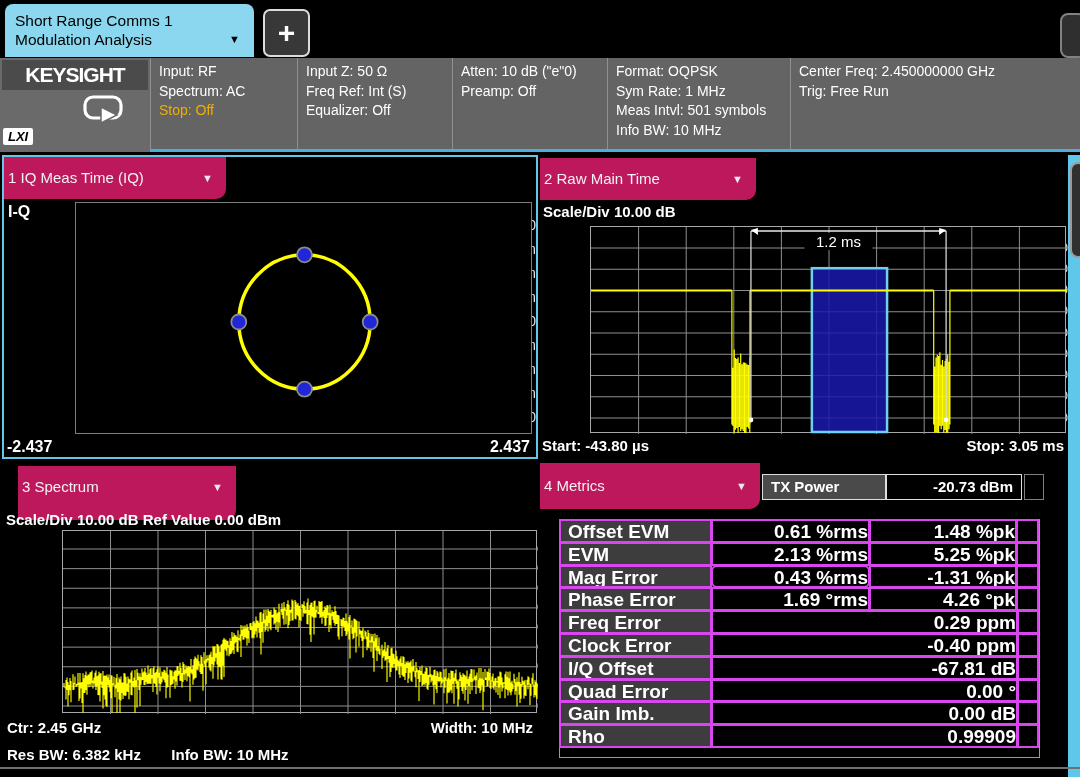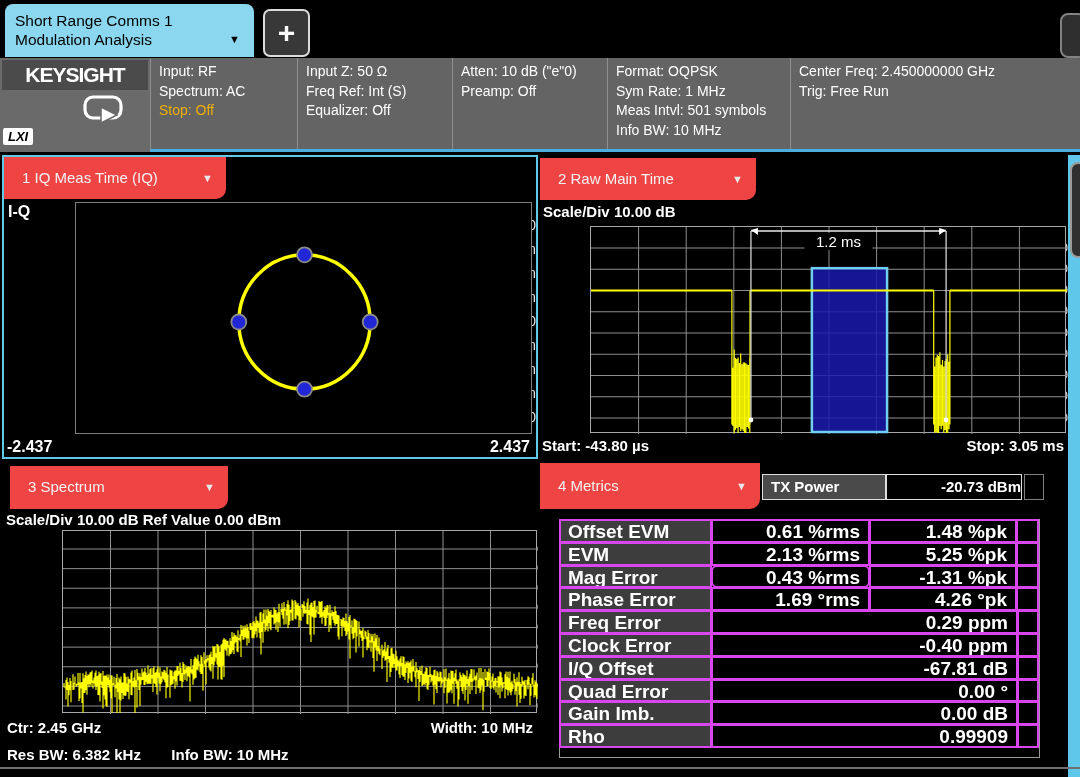--- a/index.html
+++ b/index.html
@@ -23,35 +23,35 @@
            font-weight:bold;font-size:21px;letter-spacing:-1px;text-align:center;line-height:30px;}
   .lxi{position:absolute;left:3px;top:70px;background:#fff;color:#000;font-weight:bold;font-style:italic;
        font-size:13px;padding:0 5px;border-radius:2px;line-height:17px;}
   .cyanline{left:150px;top:149px;width:930px;height:2.5px;background:#4aaede;}
   
   .panel{background:#000;}
   #panel1{left:2px;top:155px;width:536px;height:304px;border:2px solid #62c8e8;}
   #panel2{left:540px;top:155px;width:528px;height:305px;}
   #panel3{left:2px;top:463px;width:536px;height:314px;}
   #panel4{left:540px;top:463px;width:528px;height:314px;}
-  .phead{background:#ef4444;border-radius:0 0 10px 0;color:#f2f2f2;font-size:15px;line-height:42px;
-         padding-left:18px;white-space:nowrap;}
+  .phead{background:#be185d;border-radius:0 0 10px 0;color:#f2f2f2;font-size:15px;line-height:42px;
+         padding-left:4px;white-space:nowrap;}
   .phead .dd{position:absolute;right:13px;top:0;font-size:11px;color:#e8e8e8;}
   .scale-label{font-weight:bold;font-size:15px;color:#fff;white-space:nowrap;}
   .tick{position:absolute;right:0;font-size:13px;color:#e3e3e3;white-space:nowrap;text-align:right;height:15px;line-height:15px;}
   .plotbox{border:1px solid #a8a8a8;background:#000;}
   .botlabel{font-weight:bold;font-size:15px;color:#fff;white-space:nowrap;}
   
   .txcell{border:1.5px solid #dedede;font-weight:bold;font-size:15px;line-height:23px;}
   .mtable{border:1px solid #9a9a9a;}
   .mrow{display:flex;height:23.8px;margin-top:-1px;}
   .mcell{box-sizing:border-box;border:2px solid #d946ef;font-weight:bold;font-size:19px;line-height:21px;
          margin-left:-1px;white-space:nowrap;overflow:hidden;}
   .mlabel{flex:0 0 153px;background:#3d3d3d;padding-left:7px;}
-  .mval{background:#000;text-align:right;padding-right:8px;}
+  .mval{background:#000;text-align:right;}
   .mtail{flex:1;background:#000;}
   
   .rstrip{left:1068px;top:155px;width:12px;height:622px;background:#5fc8ea;}
   .rhandle{left:1070px;top:162px;width:16px;height:96px;background:#303030;border:2px solid #9a9a9a;border-radius:8px;}
   .botline{left:0;top:767px;width:1080px;height:2px;background:#6f6f6f;}
 </style>
 </head>
 <body>
 
 <div id="screen">
@@ -181,21 +181,21 @@
           <circle cx="355.096" cy="193" r="2.4" fill="#fff"></circle>
           <rect x="213.51600000000002" y="6" width="68" height="17" fill="#000"></rect>
           <text x="247.51600000000002" y="20" fill="#fff" font-size="15" text-anchor="middle" font-family="Liberation Sans, sans-serif">1.2 ms</text>
         </svg>
     </div>
     <div class="abs botlabel" style="left:2px;top:282px">Start: -43.80 µs</div>
     <div class="abs botlabel" style="right:4px;top:282px">Stop: 3.05 ms</div>
   </div>
 
   <div id="panel3" class="abs panel">
-    <div class="abs phead" style="left:8px;top:3px;width:218px;height:43px">
+    <div class="abs phead" style="left:16px;top:3px;width:218px;height:54px">
       <span>3 Spectrum</span>
       <span class="dd">▼</span>
     </div>
     <div class="abs scale-label" style="left:4px;top:48px">Scale/Div 10.00 dB Ref Value 0.00 dBm</div>
     <div id="p3ticks">
         <div class="tick" style="top: 77.5px; width: 54px;">-10.0</div>
         <div class="tick" style="top: 97.125px; width: 54px;">-20.0</div>
         <div class="tick" style="top: 116.75px; width: 54px;">-30.0</div>
         <div class="tick" style="top: 136.375px; width: 54px;">-40.0</div>
         <div class="tick" style="top: 156px; width: 54px;">-50.0</div>
@@ -235,21 +235,21 @@
       <span>Info BW: 10 MHz</span>
     </div>
   </div>
 
   <div id="panel4" class="abs panel">
     <div class="abs phead" style="left:0;top:0;width:220px;height:46px;line-height:46px">
       <span>4 Metrics</span>
       <span class="dd">▼</span>
     </div>
     <div class="abs txcell" style="left:222px;top:11px;width:124px;height:26px;background:#4a4a4a;padding-left:8px">TX Power</div>
-    <div class="abs txcell" style="left:346px;top:11px;width:136px;height:26px;background:#000;text-align:right;">-20.73 dBm</div>
+    <div class="abs txcell" style="left:346px;top:11px;width:136px;height:26px;background:#000;text-align:right;padding-right:8px">-20.73 dBm</div>
     <div class="abs" style="left:484px;top:11px;width:20px;height:26px;background:#000;border:1px solid #808080"></div>
     <div id="metrics-table" class="abs mtable" style="left:19px;top:56px;width:481px;height:239px">
         <div class="mrow">
           <div class="mcell mlabel">Offset EVM</div>
           <div class="mcell mval" style="flex: 0 0 159px;">0.61 %rms</div>
           <div class="mcell mval" style="flex: 0 0 148px;">1.48 %pk</div>
           <div class="mcell mtail"></div>
         </div>
         <div class="mrow">
           <div class="mcell mlabel">EVM</div>

